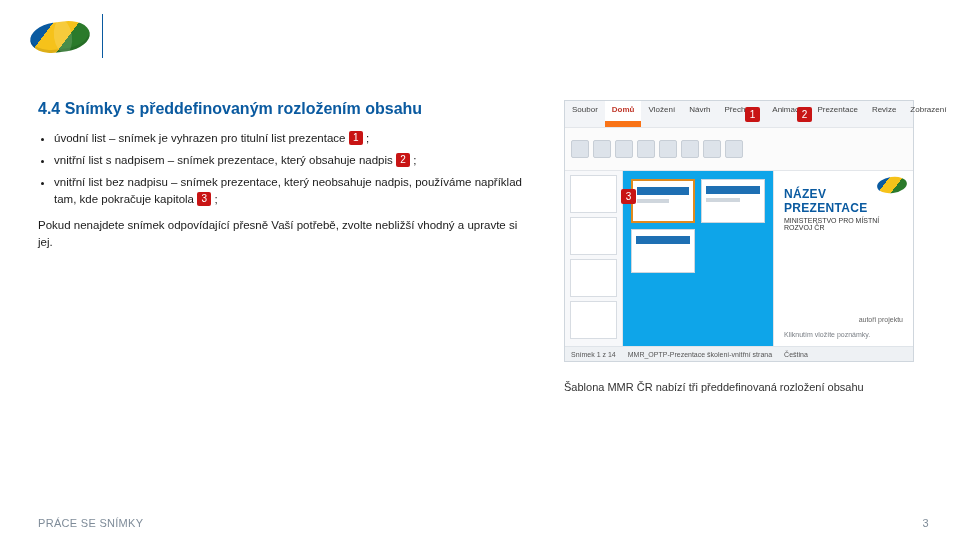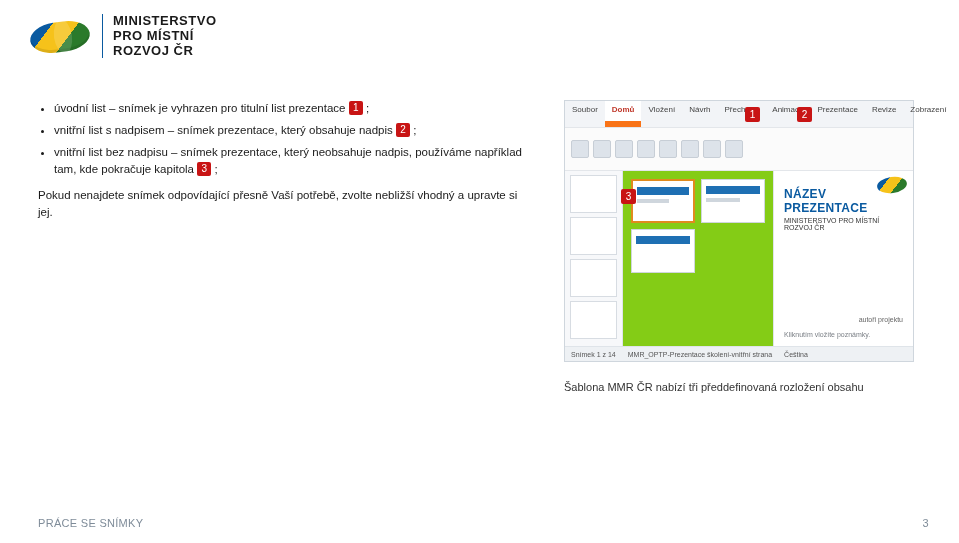--- a/index.html
+++ b/index.html
@@ -32,21 +32,21 @@
 
   
   .shot { width: 350px; border: 1px solid #cfd6dd; background: #f2f4f7; position: relative; }
   .ribbon { height: 26px; display:flex; }
   .rb-tab { font-size:8px; padding:4px 7px; color:#444; }
   .rb-tab.active { background:#fff; border-bottom:6px solid #f97316; color:#c0392b; font-weight:700;}
   .ribbon-strip{height:44px;background:#fbfbfb;border-top:1px solid #e3e6ea;border-bottom:1px solid #e3e6ea;
     display:flex;gap:4px;padding:4px 6px;}
   .ribbon-group{display:flex;flex-direction:column;justify-content:center;gap:2px;}
   .ico{width:18px;height:18px;background:#dde3ea;border:1px solid #c7ced6;border-radius:2px;}
-  .shot-body{display:flex;height:175px;background:#84cc16;}
+  .shot-body{display:flex;height:175px;background:#0ea5e9;}
   .thumbs{width:62px;background:#f7f8fa;border-right:1px solid #dfe4e9;padding:4px 5px;display:flex;flex-direction:column;gap:4px;}
   .thumb{height:38px;background:#fff;border:1px solid #d7dce2;}
   .gallery{flex:1;position:relative;padding:8px;}
   .gal-row{display:flex;gap:6px;margin-bottom:6px;}
   .gal{width:64px;height:44px;background:#fff;border:1px solid #cfd6dd;position:relative;}
   .gal.sel{border:2px solid #e08a1e;}
   .gal-bar{position:absolute;left:4px;right:4px;top:6px;height:8px;background:#1e6fb3;}
   .gal-sub{position:absolute;left:4px;right:24px;top:18px;height:4px;background:#cfd6dd;}
 
   .preview{width:150px;background:#fff;border-left:1px solid #dfe4e9;position:relative;padding:16px 10px 8px 10px;
@@ -78,30 +78,26 @@
 </head>
 <body>
 
 <div class="page">
 
   <div class="header">
     <div class="logo">
         <div class="logo-ellipse"></div>
       </div>
     <div class="vline"></div>
-    <div class="orgblock">
-      <div>MINISTERSTVO</div>
-      <div>PRO MÍSTNÍ</div>
-      <div>ROZVOJ ČR</div>
-    </div>
   </div>
 
   <div class="content">
 
     <div class="col-left">
+      <div class="h4">4.4 Snímky s předdefinovaným rozložením obsahu</div>
 
       <ul class="bullets">
         <li>
           <span>úvodní list – snímek je vyhrazen pro titulní list prezentace </span>
           <span class="numbadge">1</span>
           <span> ;</span>
         </li>
         <li>
           <span>vnitřní list s nadpisem – snímek prezentace, který obsahuje nadpis </span>
           <span class="numbadge">2</span>

